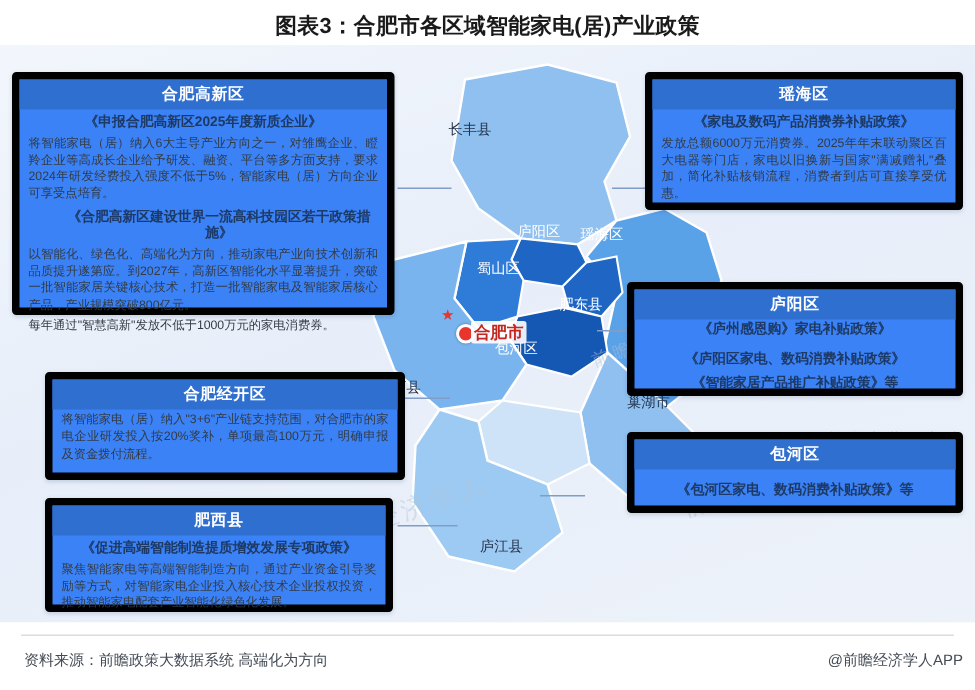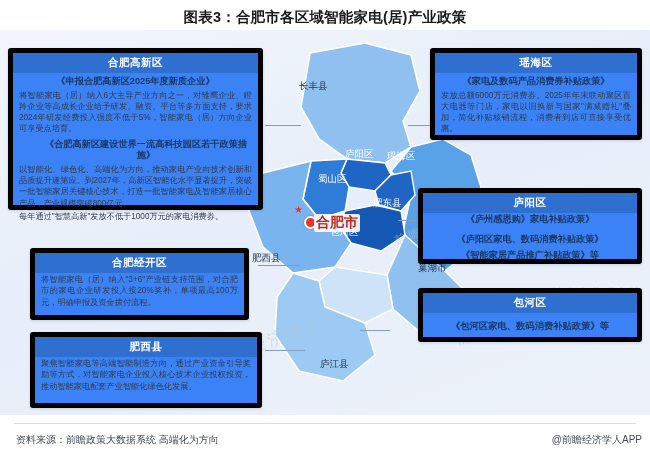--- a/index.html
+++ b/index.html
@@ -89,21 +89,21 @@
     border-radius: 50%;
     background: #e8352e;
     border: 2px solid #ffffff;
     box-shadow: 0 0 2px rgba(0,0,0,0.35);
   }
   .city-name {
     position: absolute;
     background: rgba(255,255,255,0.9);
     border-radius: 2px;
     padding: 0 2px;
-    font-size: 14px;
+    font-size: 11px;
     font-weight: bold;
     color: #c4271f;
     white-space: nowrap;
   }
   .star {
     position: absolute;
     color: #e8352e;
     font-size: 10px;
   }
 
@@ -266,27 +266,28 @@
 
   <div class="callout" style="left:8px; top:48px; width:255px; height:162px;">
     <div class="callout-head">合肥高新区</div>
     <div class="callout-title">《申报合肥高新区2025年度新质企业》</div>
     <div class="callout-body">将智能家电（居）纳入6大主导产业方向之一，对雏鹰企业、瞪羚企业等高成长企业给予研发、融资、平台等多方面支持，要求2024年研发经费投入强度不低于5%，智能家电（居）方向企业可享受点培育。</div>
     <div class="callout-title" style="padding-top:4px;padding-left:26px;">《合肥高新区建设世界一流高科技园区若干政策措施》</div>
     <div class="callout-body">以智能化、绿色化、高端化为方向，推动家电产业向技术创新和品质提升遂第应。到2027年，高新区智能化水平显著提升，突破一批智能家居关键核心技术，打造一批智能家电及智能家居核心产品，产业规模突破800亿元。</div>
     <div class="callout-note">每年通过"智慧高新"发放不低于1000万元的家电消费券。</div>
   </div>
 
-  <div class="callout" style="left:30px; top:248px; width:219px; height:72px;">
+  <div class="callout" style="left:30px; top:248px; width:240px; height:72px;">
     <div class="callout-head">合肥经开区</div>
     <div class="callout-body">将智能家电（居）纳入"3+6"产业链支持范围，对合肥市的家电企业研发投入按20%奖补，单项最高100万元，明确申报及资金拨付流程。</div>
   </div>
 
   <div class="callout" style="left:30px; top:332px; width:232px; height:76px;">
     <div class="callout-head">肥西县</div>
+    <div class="callout-title">《促进高端智能制造提质增效发展专项政策》</div>
     <div class="callout-body">聚焦智能家电等高端智能制造方向，通过产业资金引导奖励等方式，对智能家电企业投入核心技术企业投权投资，推动智能家电配套产业智能化绿色化发展。</div>
   </div>
 
   <div class="callout" style="left:430px; top:48px; width:212px; height:92px;">
     <div class="callout-head">瑶海区</div>
     <div class="callout-title">《家电及数码产品消费券补贴政策》</div>
     <div class="callout-body">发放总额6000万元消费券。2025年年末联动聚区百大电器等门店，家电以旧换新与国家"满减赠礼"叠加，简化补贴核销流程，消费者到店可直接享受优惠。</div>
   </div>
 
   <div class="callout" style="left:418px; top:188px; width:224px; height:76px;">

